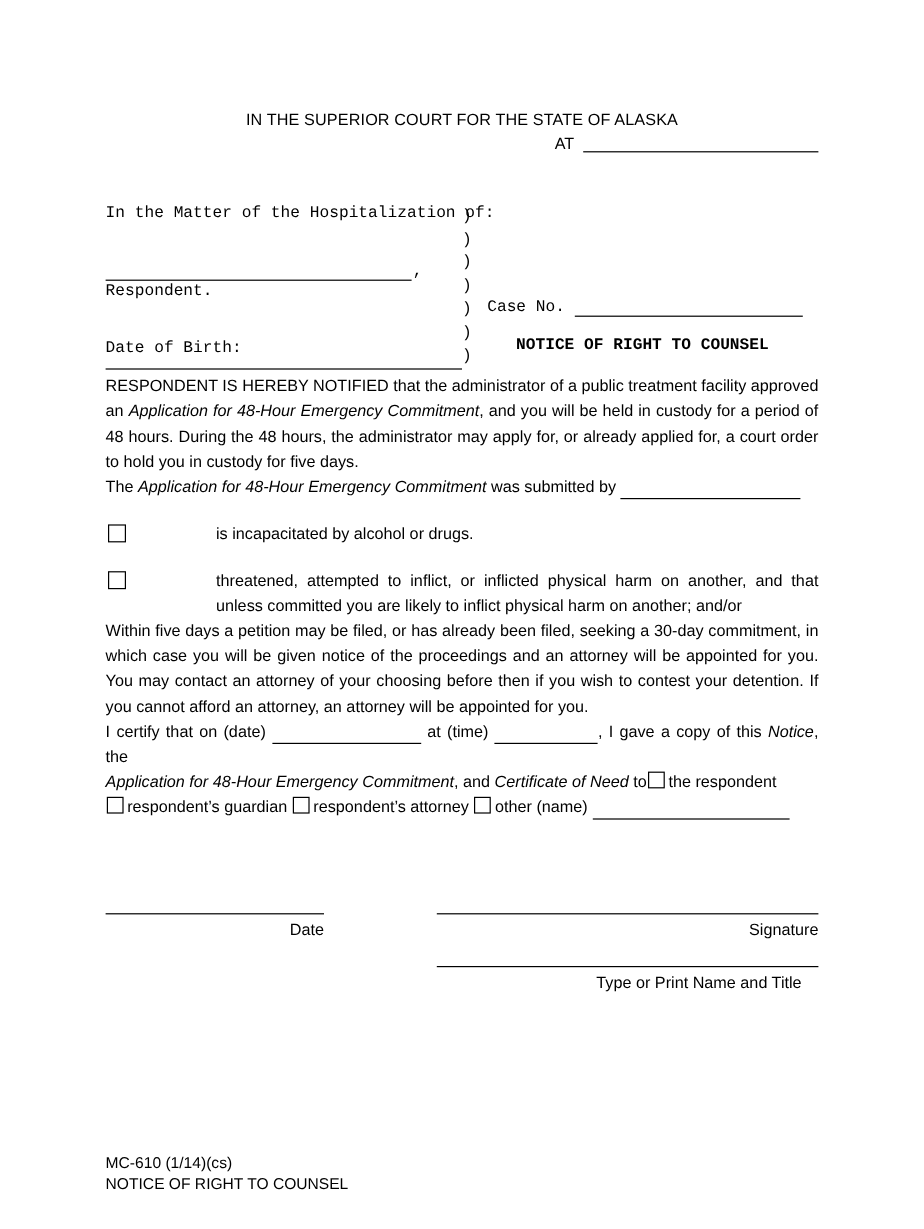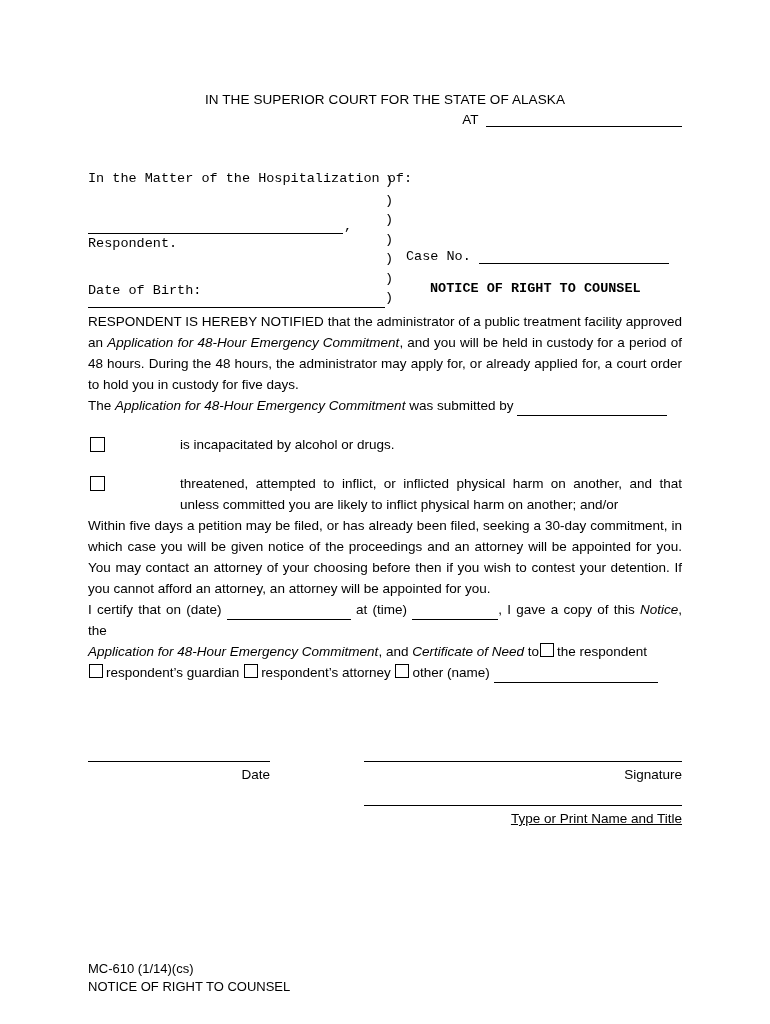--- a/index.html
+++ b/index.html
@@ -240,21 +240,21 @@
       <span class="cbox-inline"></span><span>respondent’s guardian</span> <span class="cbox-inline"></span><span>respondent’s attorney</span> <span class="cbox-inline"></span><span>other (name)</span> <span class="inline-blank b-other"></span></p>
 
     <div class="sig-area">
       <div class="sig-rule" style="left:0; top:28px; width:182px;"></div>
       <div class="sig-label" style="left:0; top:34px; width:182px;">Date</div>
 
       <div class="sig-rule" style="left:276px; top:28px; width:318px;"></div>
       <div class="sig-label" style="left:276px; top:34px; width:318px;">Signature</div>
 
       <div class="sig-rule" style="left:276px; top:72px; width:318px;"></div>
-      <div class="sig-label" style="left:276px; top:78px; width:318px;text-decoration:underline;">Type or Print Name and Title</div>
+      <div class="sig-label" style="left:262px; top:78px; width:318px;">Type or Print Name and Title</div>
     </div>
 
   </div>
 
   <div class="footer">
     <div>MC-610 (1/14)(cs)</div>
     <div>NOTICE OF RIGHT TO COUNSEL</div>
   </div>
 </div>
 

